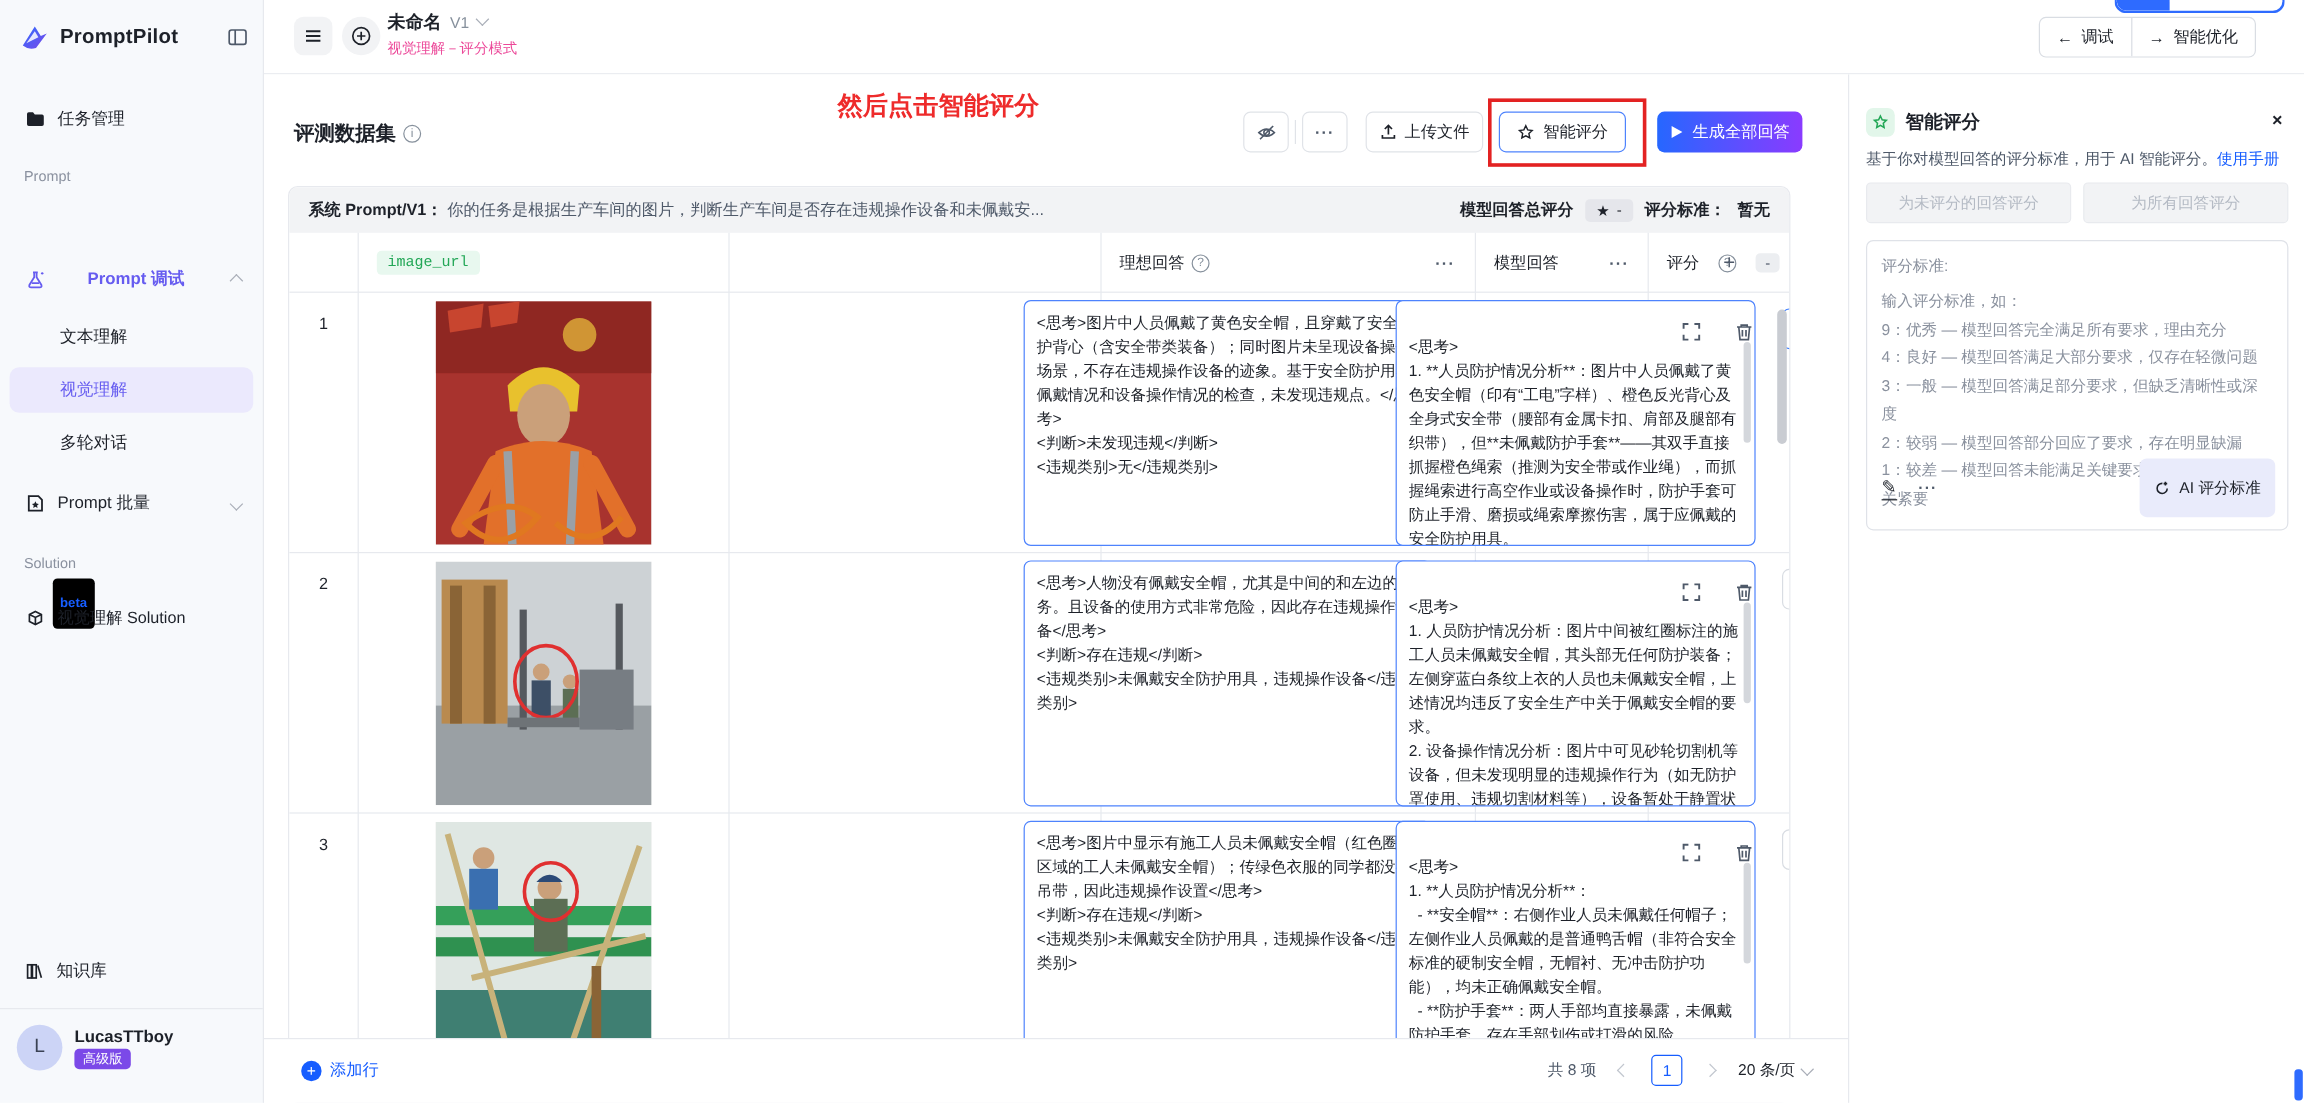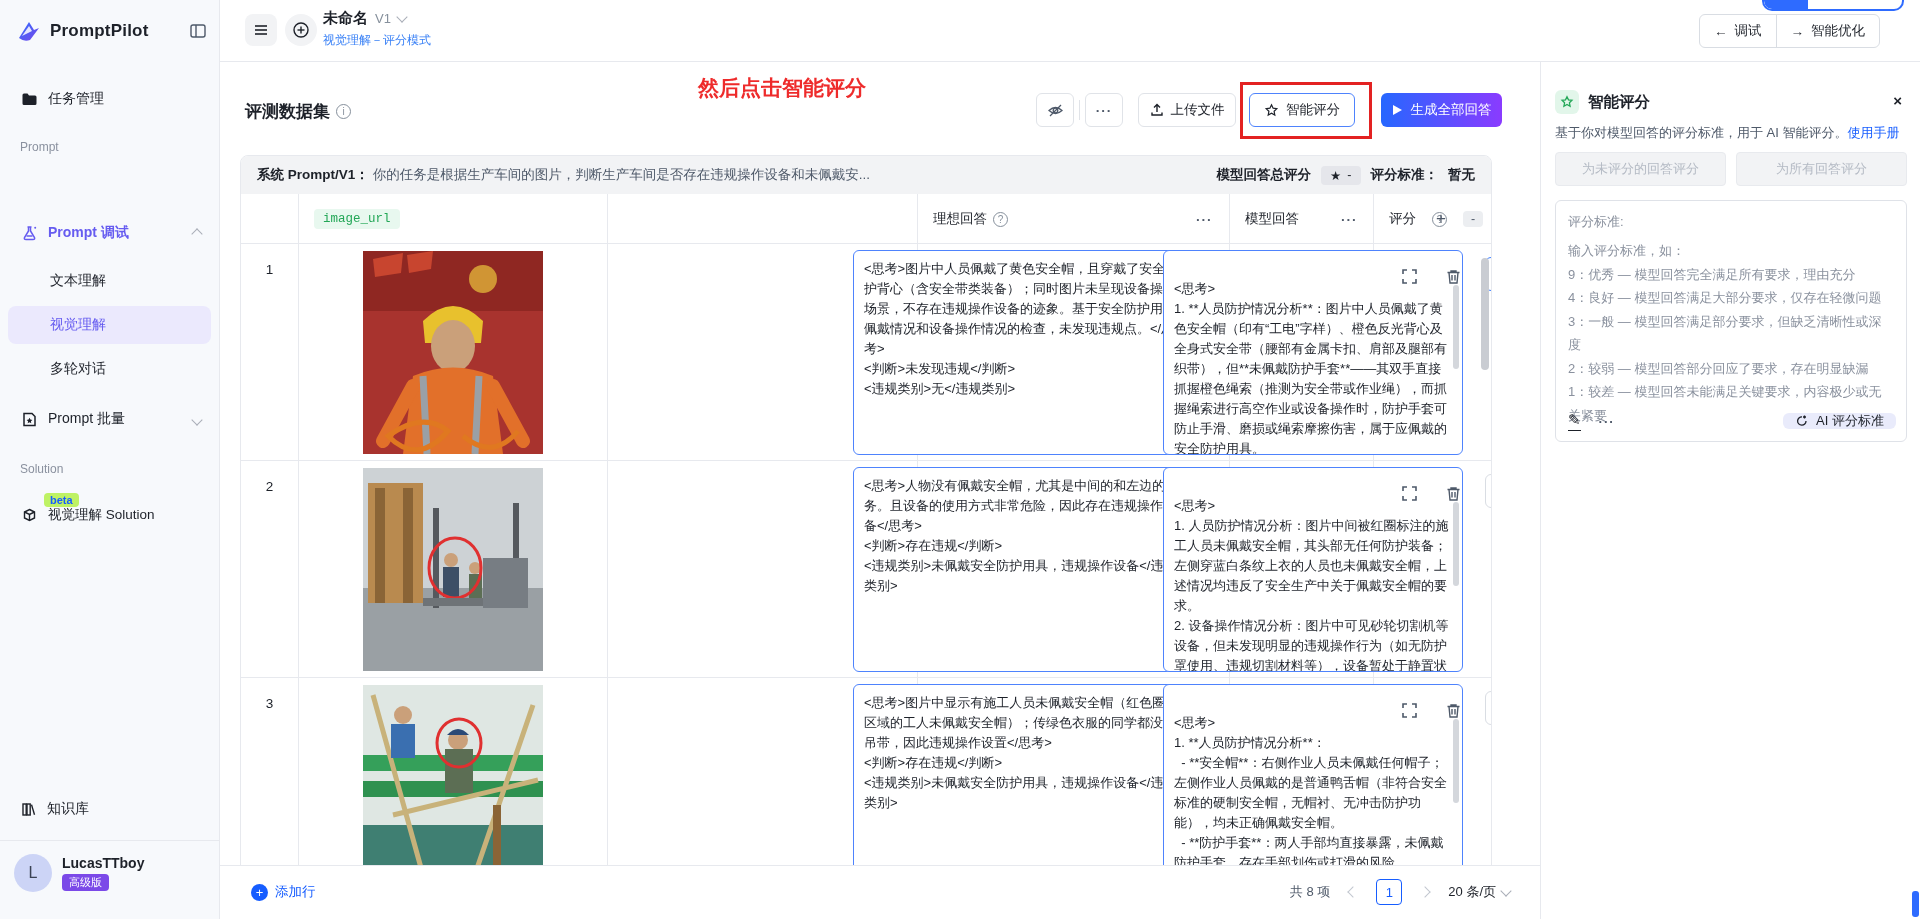--- a/index.html
+++ b/index.html
@@ -8,46 +8,46 @@
 
   
   #sidebar { position:absolute; left:0; top:0; width:220px; height:919px;
     background:#f7f9fc; border-right:1px solid #e7e9ee; }
   .logo-row { position:absolute; top:16px; left:16px; right:12px; height:30px; display:flex; align-items:center; }
   .brand { font-size:17px; font-weight:bold; margin-left:8px; letter-spacing:.2px; }
   .collapse-btn { margin-left:auto; color:#4e5969; cursor:pointer; }
   .nav-item { position:absolute; left:8px; right:8px; height:38px; display:flex; align-items:center;
     padding-left:12px; font-size:14px; color:#1d2129; border-radius:8px; cursor:pointer; }
   .nav-item .ni-icon { width:18px; height:18px; margin-right:10px; display:flex; align-items:center; justify-content:center; }
-  .nav-item.active-parent { color:#665cf0; font-weight:bold; }
+  .nav-item.active-parent { color:#665cf0; font-weight:bold;gap:25px; }
   .nav-sub { padding-left:42px; }
   .nav-sub.selected { background:#ebe9fd; color:#665cf0; }
   .nav-section { position:absolute; left:20px; font-size:12px; color:#8a919f; }
   .chev { width:8px; height:8px; border-right:1.5px solid #a9aeb8; border-bottom:1.5px solid #a9aeb8; display:inline-block; }
   .chev.up { transform:rotate(-135deg); } .chev.down { transform:rotate(45deg); }
   .nav-item .tail { margin-left:auto; margin-right:10px; }
-  .beta-badge { position:absolute; left:44px; top:493px; background:#bef264; color:#165dff; font-size:11px;
-    font-weight:bold; padding:1px 6px; border-radius:4px; }
+  .beta-badge { position:absolute; left:44px; top:482px; background:#000000; color:#165dff; font-size:11px;
+    font-weight:bold; padding:15px 6px; border-radius:4px; }
   .kb-row { position:absolute; left:8px; right:8px; top:790px; height:38px; display:flex; align-items:center; padding-left:12px; font-size:14px; cursor:pointer; }
   .side-divider { position:absolute; left:0; right:0; top:840px; border-top:1px solid #e7e9ee; }
   .user-row { position:absolute; left:14px; top:854px; display:flex; align-items:center; }
   .avatar { width:38px; height:38px; border-radius:50%; background:#ccd4f6; color:#3a4254; font-size:16px;
     display:flex; align-items:center; justify-content:center; }
   .user-meta { margin-left:10px; }
   .user-name { font-size:14px; font-weight:bold; }
   .user-badge { display:inline-block; margin-top:3px; background:#7b49e8; color:#fff; font-size:11px; padding:1px 7px; border-radius:4px; }
 
   
   #header { position:absolute; left:220px; top:0; width:1700px; height:62px; background:#fff; border-bottom:1px solid #e7e9ee; }
   .hbtn { position:absolute; top:14px; width:32px; height:32px; background:#f2f3f5; border-radius:8px;
     display:flex; align-items:center; justify-content:center; color:#1d2129; cursor:pointer; }
   .title-block { position:absolute; left:103px; top:9px; }
   .t1 { font-size:15px; font-weight:bold; display:flex; align-items:center; gap:7px; }
   .t1 .ver { font-weight:normal; font-size:13px; color:#86909c; }
-  .t2 { font-size:12px; color:#3b82f6; margin-top:4px; }
+  .t2 { font-size:12px; color:#ec4899; margin-top:4px; }
   .cut-pill { position:absolute; right:16px; top:0; width:142px; height:11px; border:2px solid #2e6bff; border-top:none;
     border-radius:0 0 10px 10px; background:#fff; overflow:hidden; }
   .cut-pill i { position:absolute; left:0; top:0; bottom:0; width:44px; background:#2e6bff; border-radius:0 0 0 8px; }
   .hdr-group { position:absolute; right:40px; top:14px; height:34px; display:flex; border:1px solid #d9dde3;
     border-radius:6px; overflow:hidden; background:#fff; }
   .hdr-group .seg { display:flex; align-items:center; gap:7px; padding:0 14px; font-size:13.5px; cursor:pointer; }
   .hdr-group .seg + .seg { border-left:1px solid #d9dde3; }
 
   
   #main { position:absolute; left:220px; top:62px; width:1320px; height:857px; background:#fff; }
@@ -115,21 +115,21 @@
   .p-btns { position:absolute; left:14px; top:90px; width:352px; display:flex; gap:10px; }
   .p-btn { flex:1; height:34px; background:#f2f3f5; border:1px solid #e8eaee; border-radius:4px; color:#b4bac4;
     font-size:13px; display:flex; align-items:center; justify-content:center; cursor:pointer; }
   .crit-box { position:absolute; left:14px; top:138px; width:352px; height:242px; border:1px solid #dfe2e8; border-radius:6px;
     padding:12px; font-size:13px; color:#8a919e; }
   .crit-title { margin-bottom:8px; }
   .crit-lines { white-space:pre-line; line-height:23.5px; }
   .crit-foot { position:absolute; left:12px; right:10px; bottom:10px; display:flex; align-items:center; }
   .pencil { font-size:15px; color:#1d2129; border-bottom:1.5px solid #1d2129; padding-bottom:1px; cursor:pointer; }
   .crit-dots { margin-left:18px; }
-  .ai-btn { margin-left:auto; height:16px; background:#e9ebfb; border-radius:6px; padding:0 12px; display:flex; align-items:center;
+  .ai-btn { margin-left:auto; height:49px; background:#e9ebfb; border-radius:6px; padding:0 12px; display:flex; align-items:center;
     gap:7px; font-size:13px; color:#1d2129; cursor:pointer; }
 
   .page-scroll-thumb { position:absolute; right:1px; bottom:2px; width:7px; height:26px; background:#2e6bff; border-radius:3px; }
   svg { display:block; }
 </style>
 </head>
 <body>
 
 <div id="sidebar">
   <div class="logo-row">

